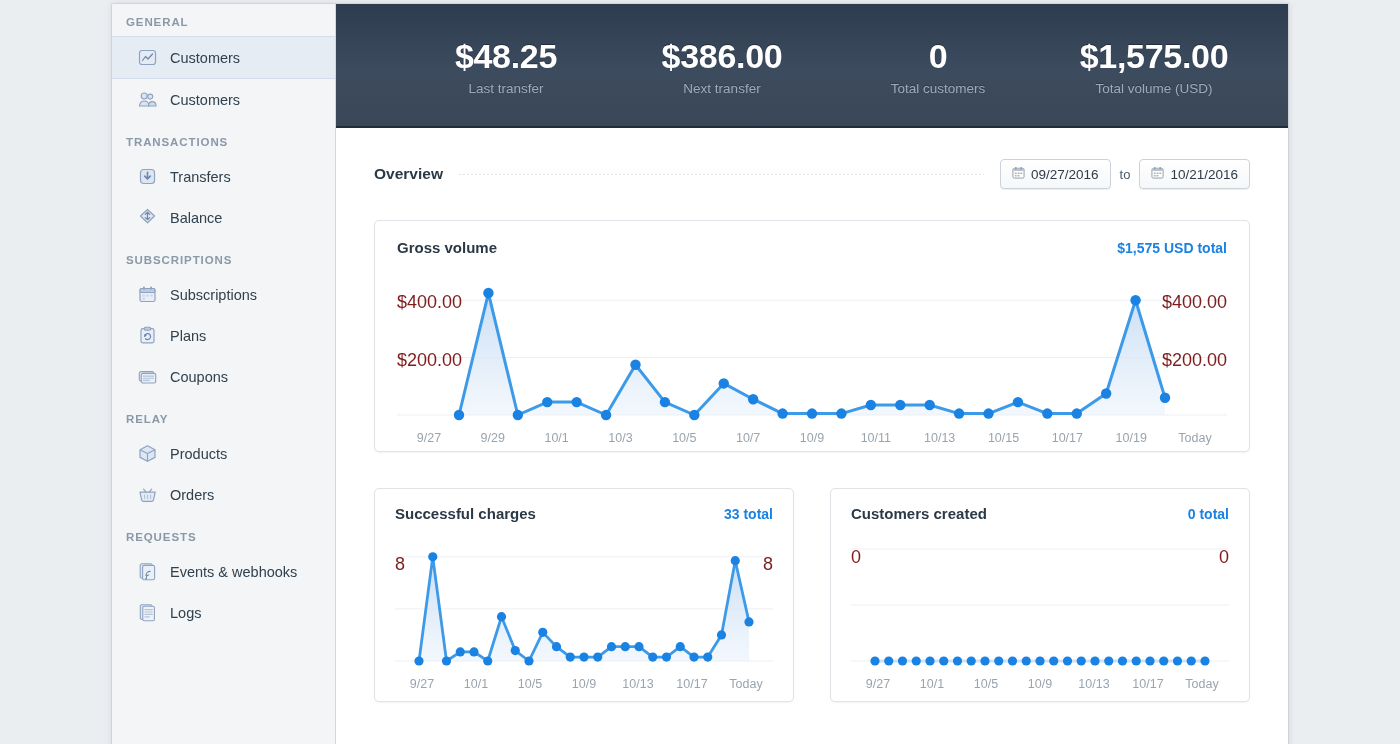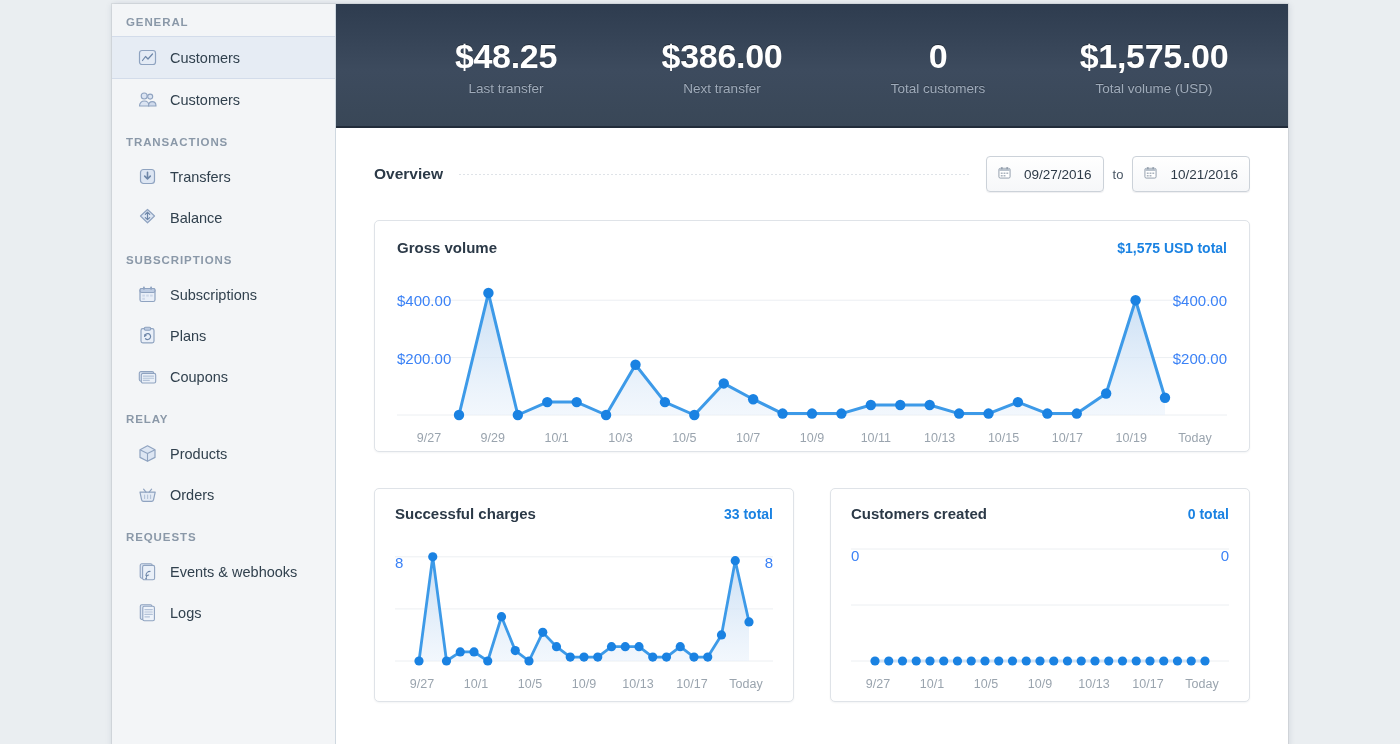--- a/index.html
+++ b/index.html
@@ -76,22 +76,22 @@
   
   #content { padding: 28px 38px 0 38px; }
   #overview-bar { display: flex; align-items: center; gap: 0; height: 36px; }
   #page-title { font-size: 15.5px; font-weight: bold; color: #2b3947; white-space: nowrap; }
   #overview-rule {
     flex: 1 1 auto; height: 1px; margin: 0 16px;
     background-image: linear-gradient(to right, #dfe3e8 50%, transparent 50%);
     background-size: 4px 1px; background-repeat: repeat-x;
   }
   .date-field {
-    display: inline-flex; align-items: center; gap: 13px;
-    height: 36px; padding: 0 11px;
+    display: inline-flex; align-items: center; gap: 6px;
+    height: 30px; padding: 0 11px;
     background: linear-gradient(180deg,#ffffff,#f6f7f9);
     border: 1px solid #ccd2d9; border-radius: 4px;
     box-shadow: 0 1px 1px rgba(22,35,52,.07);
     font-size: 13.5px; color: #2d3a47; white-space: nowrap;
     cursor: pointer;
   }
   .date-sep { font-size: 13px; color: #4b5866; margin: 0 9px; }
 
   
   .card {
@@ -105,21 +105,21 @@
   .card-head { display: flex; align-items: baseline; justify-content: space-between; }
   .card-title { font-size: 15px; font-weight: bold; color: #2b3947; }
   .card-total { font-size: 14px; font-weight: bold; color: #1a82e2; cursor: pointer; }
 
   .chart-wrap { position: relative; margin-top: 13px; }
   #gross-chart-wrap { height: 160px; }
   .small-chart-wrap { height: 140px; }
   .chart-svg { display: block; width: 100%; height: 100%; }
 
   .axis-lbl {
-    position: absolute; font-size: 15px; color: #3b82f6;
+    position: absolute; font-size: 18px; color: #7f1d1d;
     pointer-events: none; white-space: nowrap;
   }
   .axis-lbl.left { left: 0; } .axis-lbl.right { right: 0; }
 
   .xaxis { display: flex; margin-top: 2px; }
   .xtick { flex: 1 1 0; text-align: center; font-size: 12.5px; color: #9aa4ae; white-space: nowrap; }
   .xaxis.small .xtick { font-size: 12.5px; }
 </style>
 </head>
 <body>

